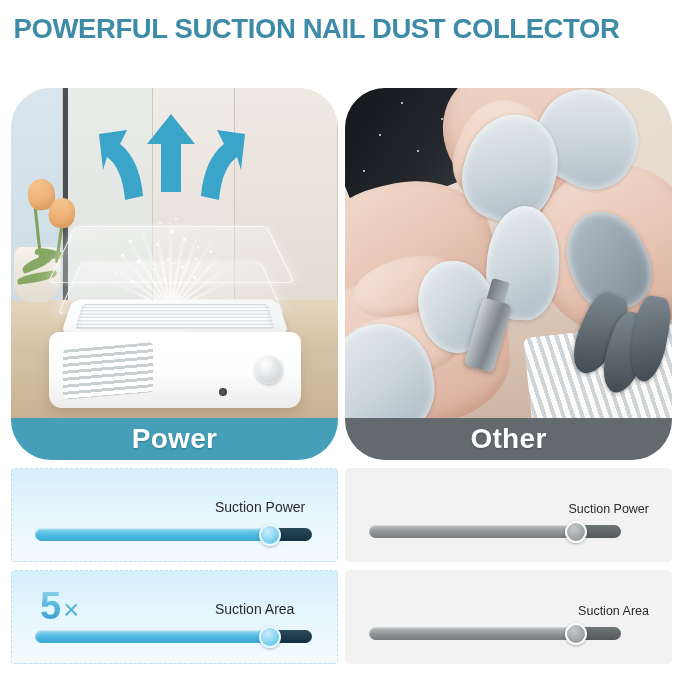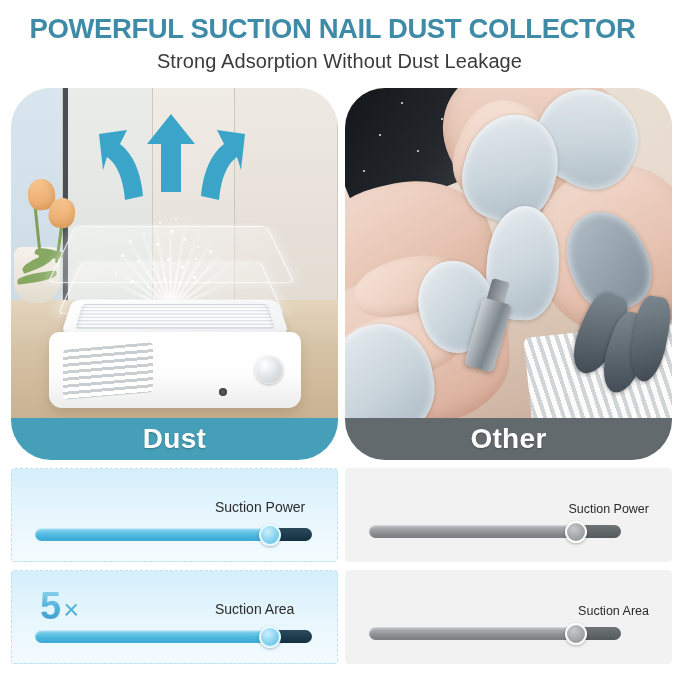--- a/index.html
+++ b/index.html
@@ -23,21 +23,21 @@
   
   .header {
     position: absolute;
     top: 0; left: 0;
     width: 679px;
     height: 86px;
     text-align: center;
   }
   .title {
     position: absolute;
-    top: 13px; left: 16px; width: 633px;
+    top: 13px; left: 0; width: 633px;
     font-size: 27.5px;
     font-weight: bold;
     letter-spacing: -0.4px;
     color: #3d8ba6;
     white-space: nowrap;
   }
   .subtitle {
     position: absolute;
     top: 50px; left: 0; width: 679px;
     font-size: 20px;
@@ -414,21 +414,20 @@
     box-shadow: 0 1px 3px rgba(0,0,0,.3);
   }
 </style>
 </head>
 <body>
 
 <div class="page">
 
   <div class="header">
     <div class="title">POWERFUL SUCTION NAIL DUST COLLECTOR</div>
-    <div class="subtitle">Strong Adsorption Without Dust Leakage</div>
   </div>
 
   <div class="panels">
 
     <div class="panel panel-left">
       <div class="photo">
         <div class="scene-ours">
 
           <div class="wall-panel wp1"></div>
           <div class="wall-panel wp2"></div>
@@ -510,21 +509,21 @@
             <div class="dev-body">
               <div class="dev-vents"></div>
               <div class="dev-knob"></div>
               <div class="dev-port"></div>
             </div>
           </div>
 
         </div>
       </div>
       <div class="label-bar label-ours">
-        <span>Dust</span>
+        <span>Power</span>
       </div>
     </div>
 
     <div class="panel panel-right">
       <div class="photo">
         <div class="scene-other">
           <div class="o-bg"></div>
           <div class="o-dark"></div>
 
           <div class="hand h3"></div>

